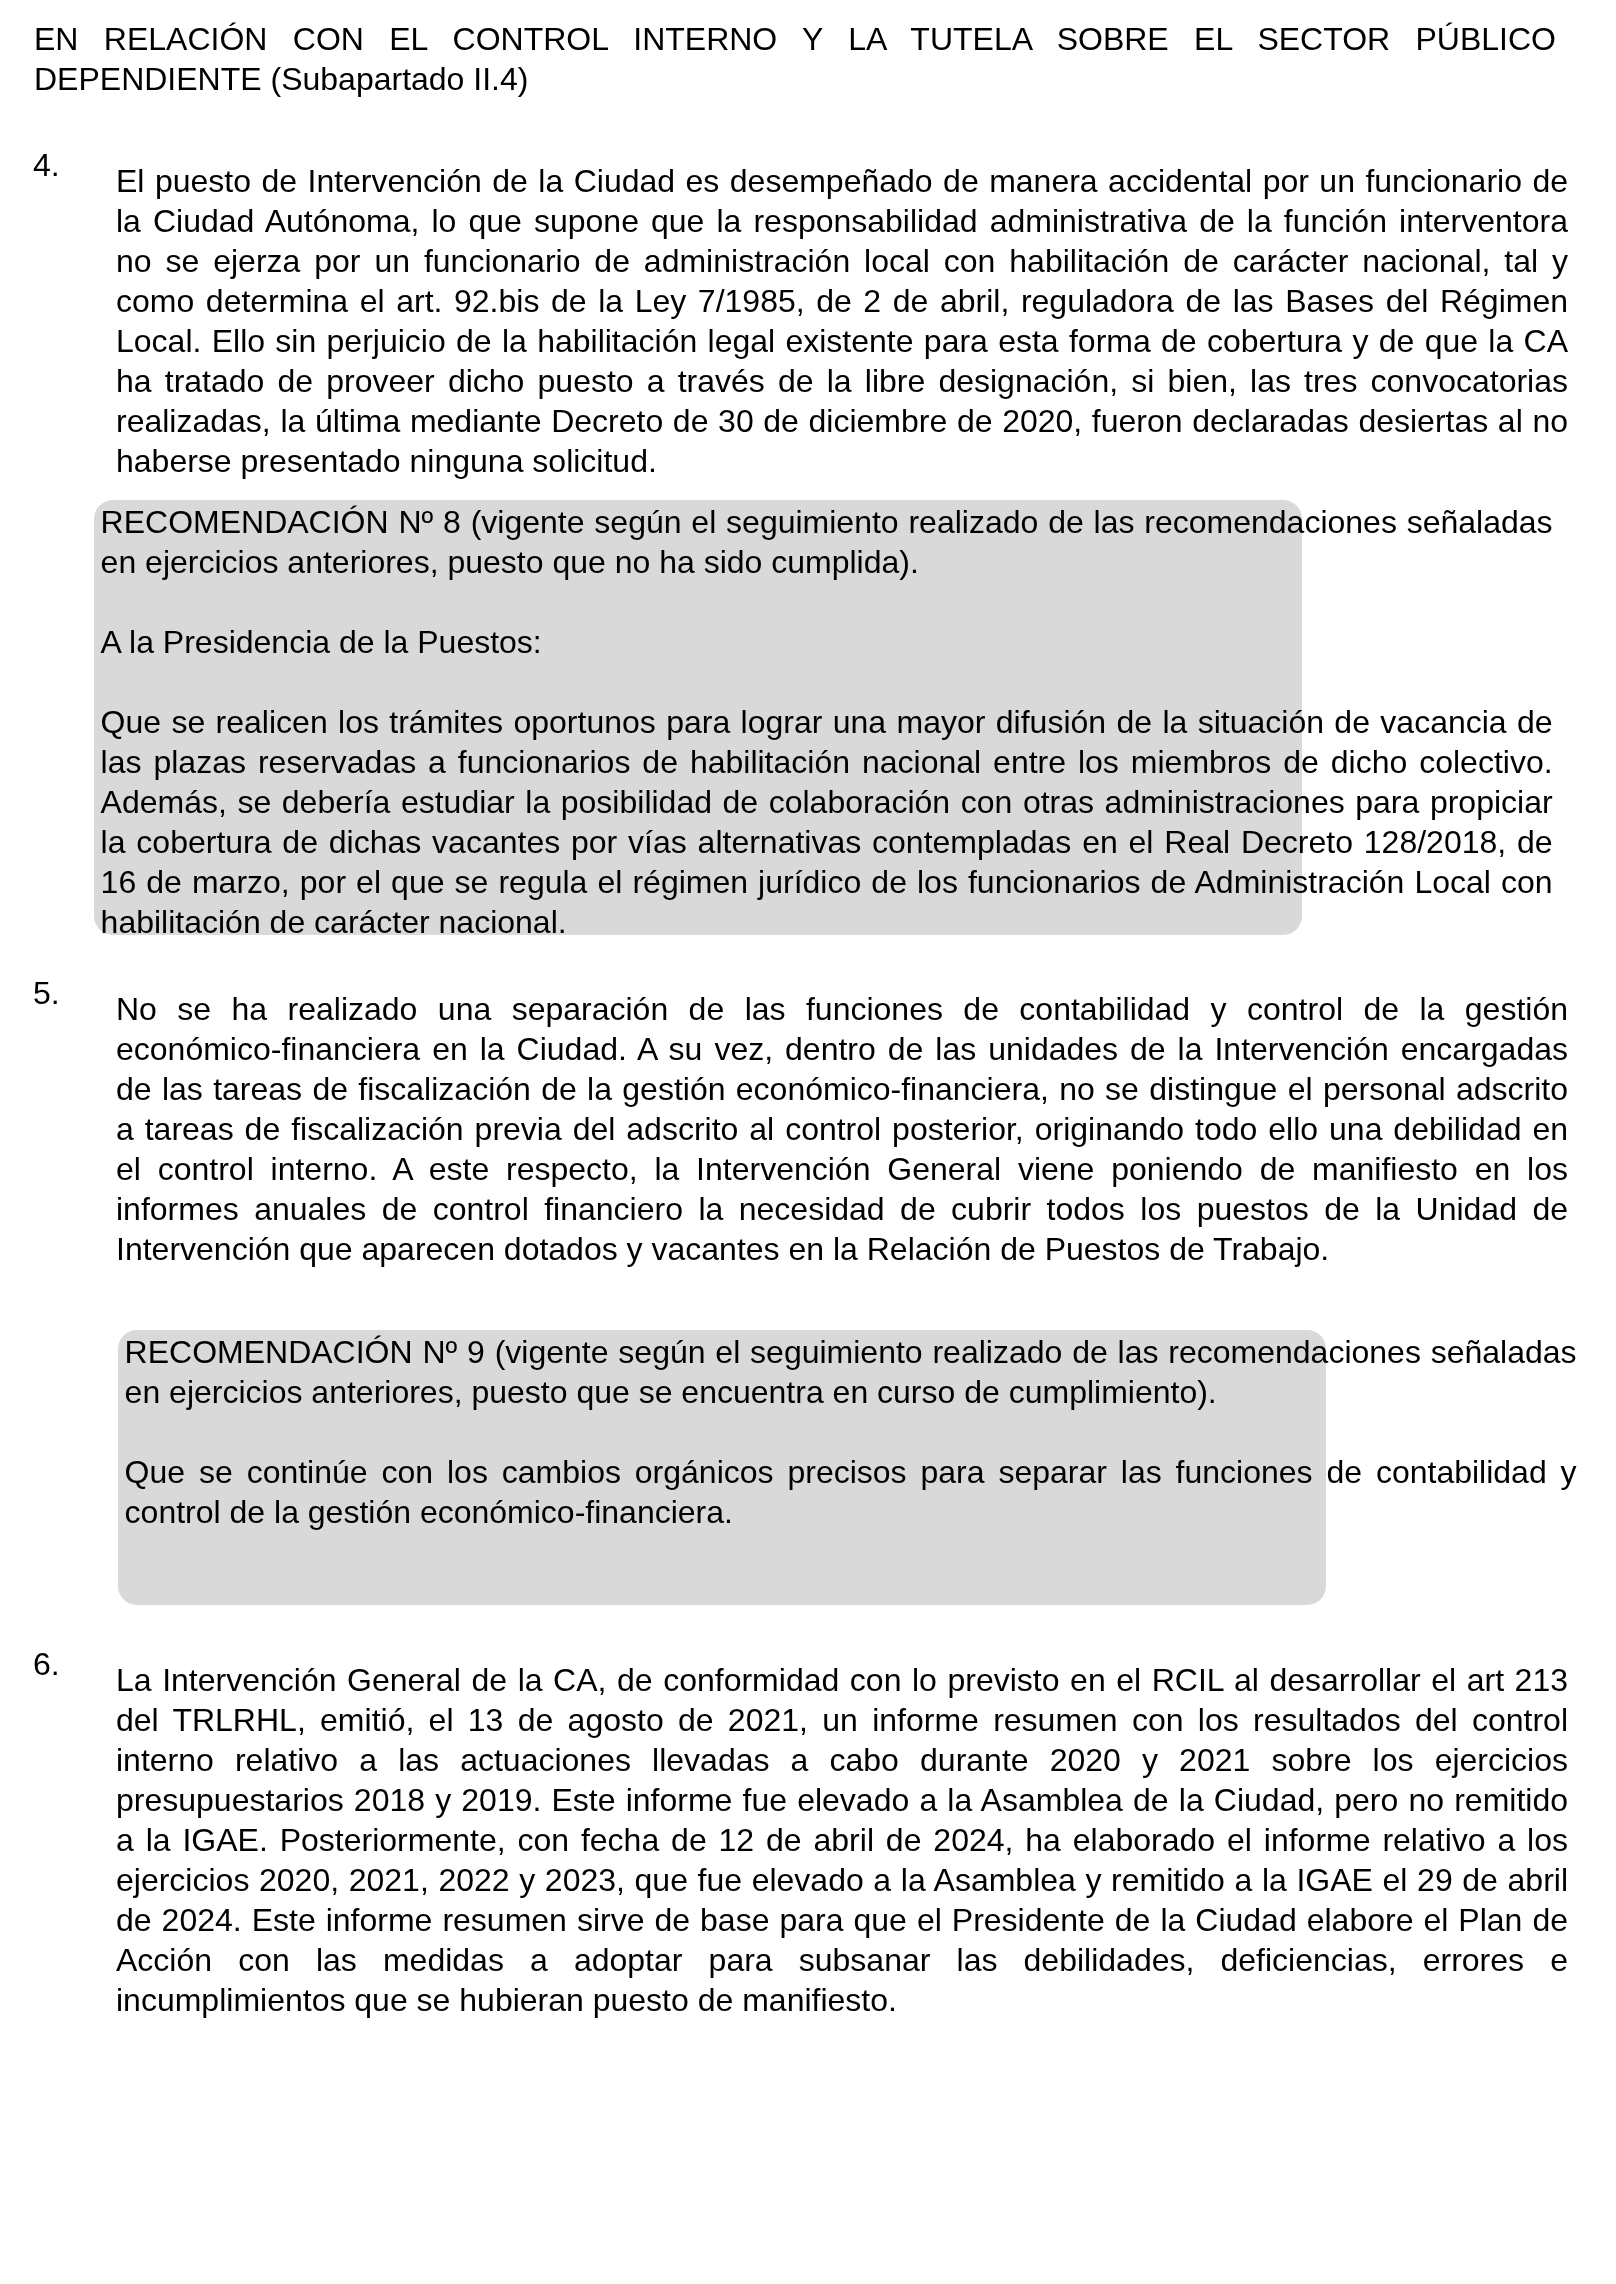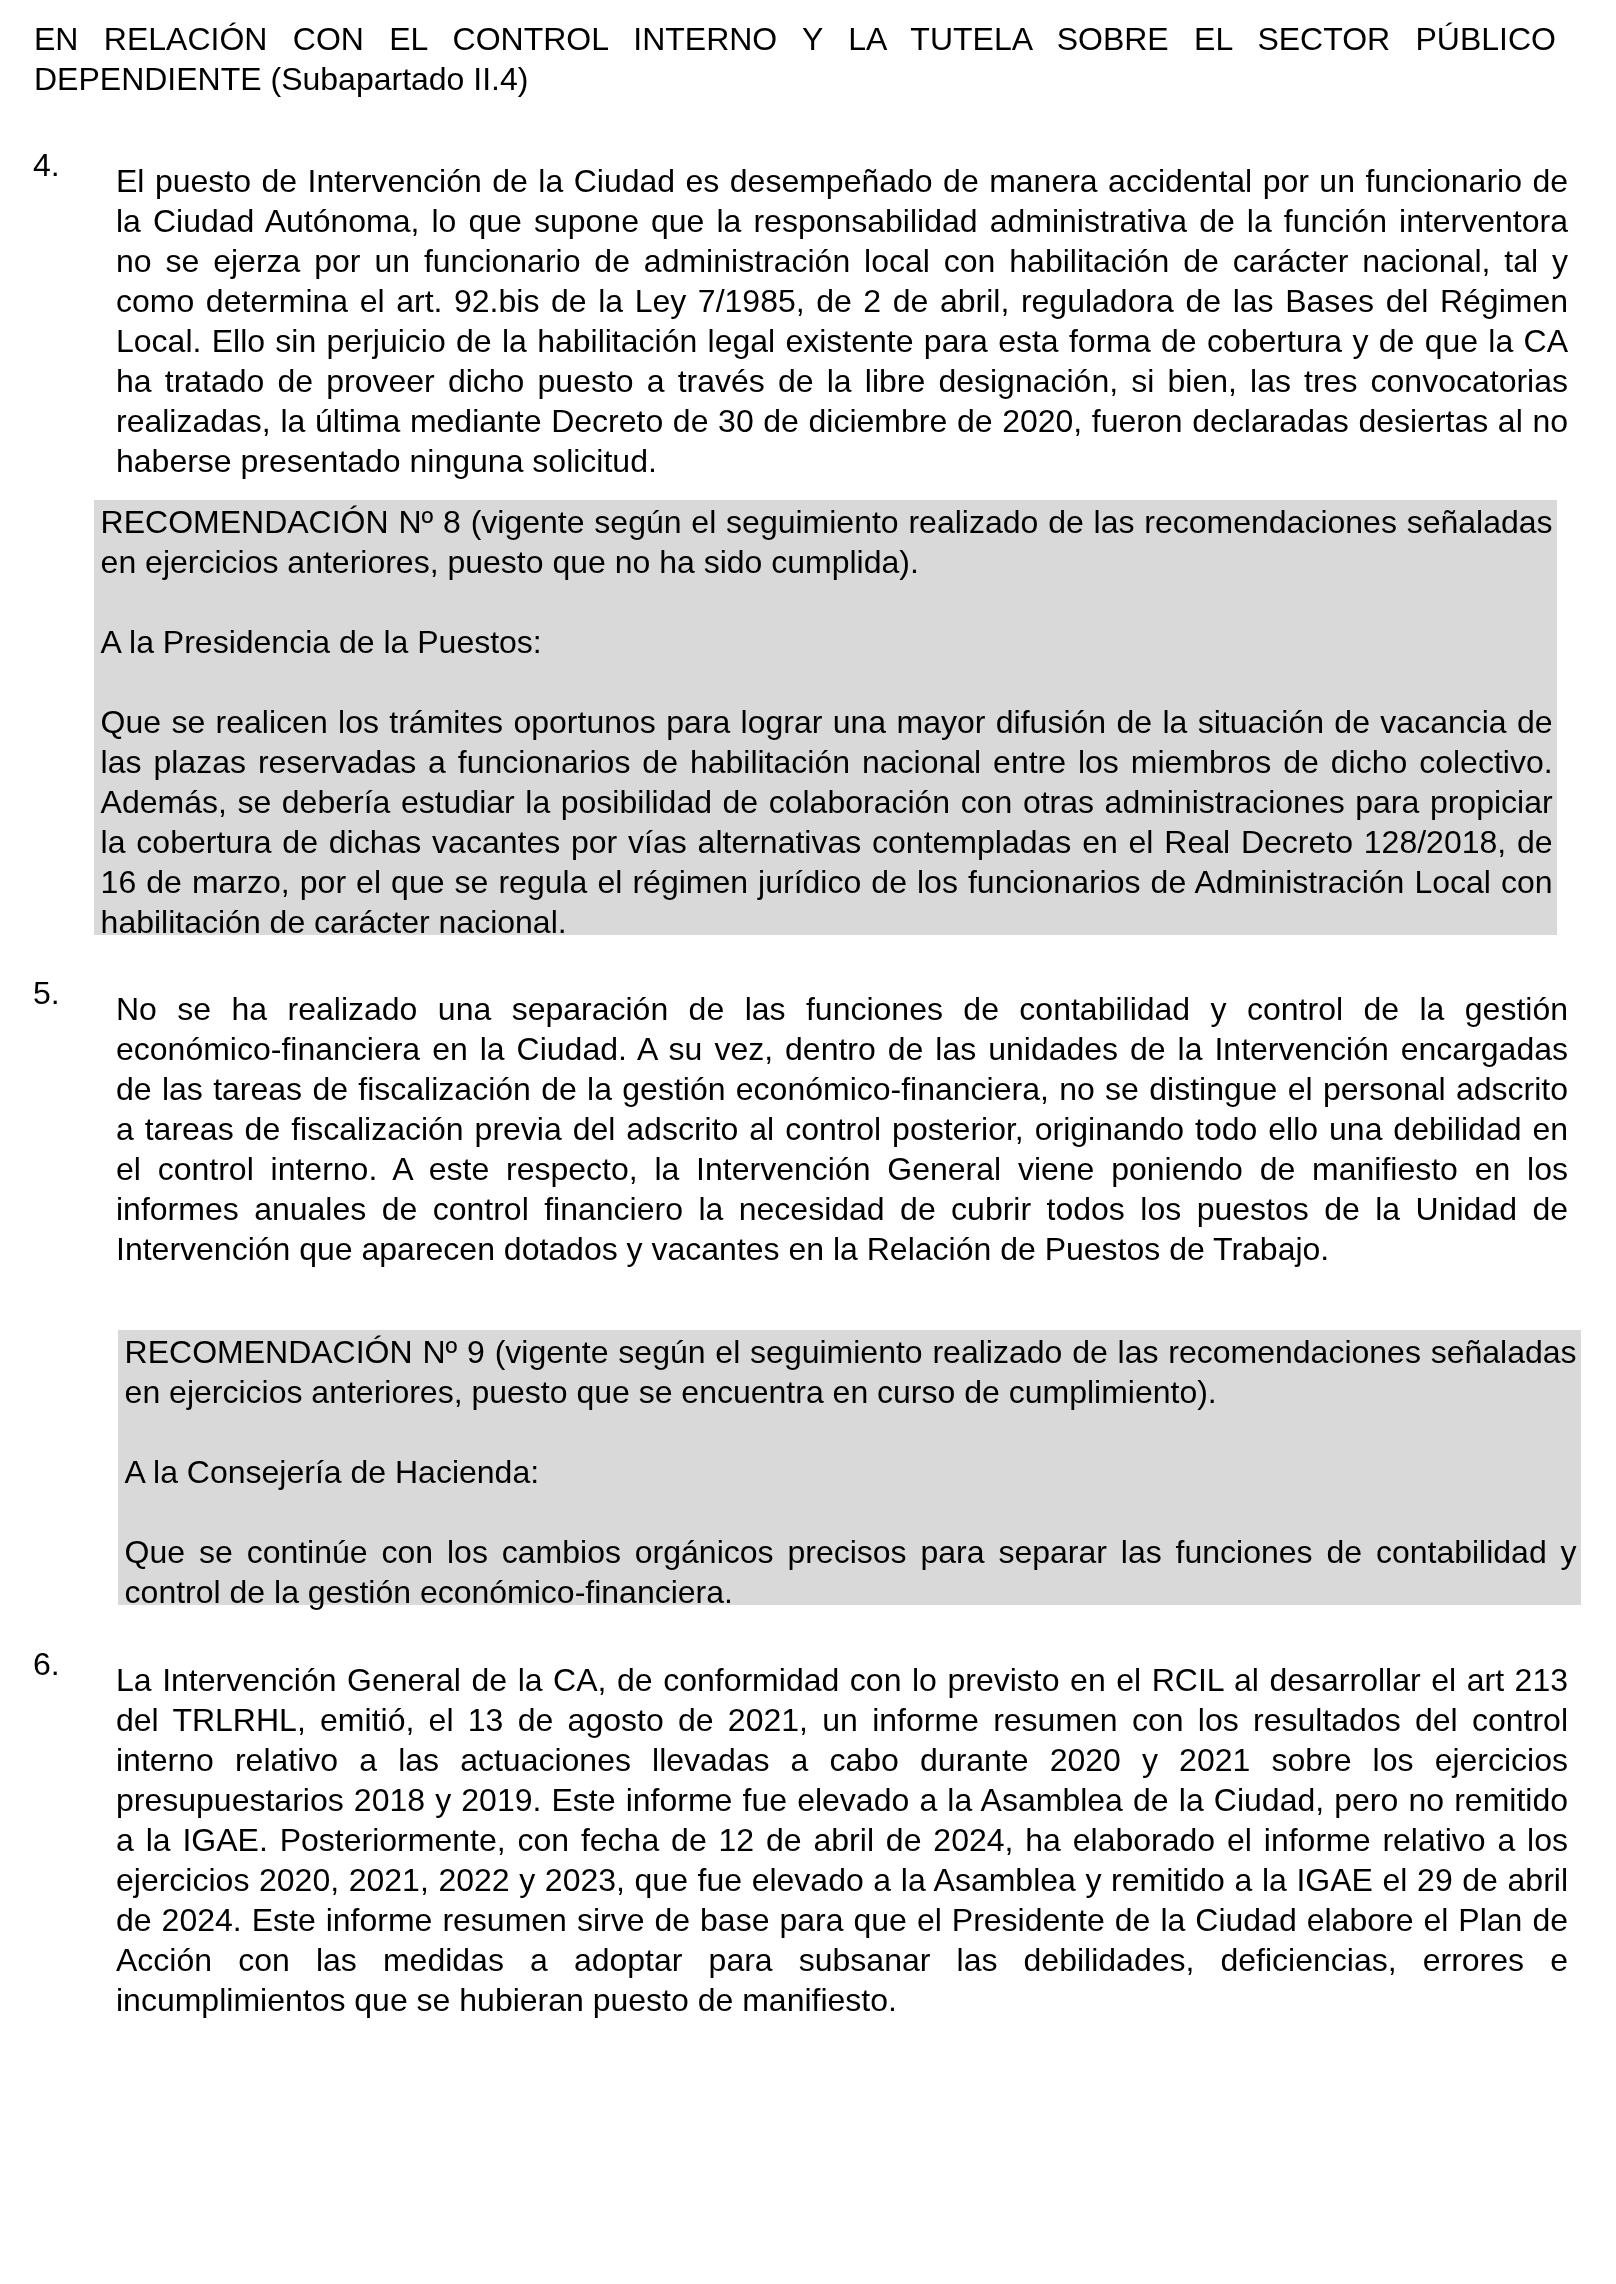--- a/index.html
+++ b/index.html
@@ -46,22 +46,23 @@
     width: 1452px;
     font-size: 32px;
     line-height: 40px;
     text-align: justify;
     text-align-last: left;
     margin: 16px;
   }
   .rec-box {
     position: absolute;
     left: 94px;
-    width: 1463px;
+    width: 1208px;
     background: #d9d9d9;
+    border-radius: 19px;
   }
   .rec-box p {
     margin: 0 0 0 6.6px;
     width: 1452px;
     font-size: 32px;
     line-height: 40px;
     text-align: justify;
     text-align-last: left;
   }
   .rec-box p.gap { margin-top: 40px; }
@@ -84,21 +85,20 @@
     <p class="gap">Que se realicen los trámites oportunos para lograr una mayor difusión de la situación de vacancia de las plazas reservadas a funcionarios de habilitación nacional entre los miembros de dicho colectivo. Además, se debería estudiar la posibilidad de colaboración con otras administraciones para propiciar la cobertura de dichas vacantes por vías alternativas contempladas en el Real Decreto 128/2018, de 16 de marzo, por el que se regula el régimen jurídico de los funcionarios de Administración Local con habilitación de carácter nacional.</p>
   </div>
 
   <div class="item" style="top:973px;">
     <span class="item-number">5.</span>
     <p class="item-text">No se ha realizado una separación de las funciones de contabilidad y control de la gestión económico-financiera en la Ciudad. A su vez, dentro de las unidades de la Intervención encargadas de las tareas de fiscalización de la gestión económico-financiera, no se distingue el personal adscrito a tareas de fiscalización previa del adscrito al control posterior, originando todo ello una debilidad en el control interno. A este respecto, la Intervención General viene poniendo de manifiesto en los informes anuales de control financiero la necesidad de cubrir todos los puestos de la Unidad de Intervención que aparecen dotados y vacantes en la Relación de Puestos de Trabajo.</p>
   </div>
 
   <div class="rec-box" style="top:1330px; height:275px; padding-top:1.6px; box-sizing:border-box;margin-left:24px;">
     <p>RECOMENDACIÓN Nº 9 (vigente según el seguimiento realizado de las recomendaciones señaladas en ejercicios anteriores, puesto que se encuentra en curso de cumplimiento).</p>
-    <p class="gap">A la Consejería de Hacienda:</p>
     <p class="gap">Que se continúe con los cambios orgánicos precisos para separar las funciones de contabilidad y control de la gestión económico-financiera.</p>
   </div>
 
   <div class="item" style="top:1644px;">
     <span class="item-number">6.</span>
     <p class="item-text">La Intervención General de la CA, de conformidad con lo previsto en el RCIL al desarrollar el art 213 del TRLRHL, emitió, el 13 de agosto de 2021, un informe resumen con los resultados del control interno relativo a las actuaciones llevadas a cabo durante 2020 y 2021 sobre los ejercicios presupuestarios 2018 y 2019. Este informe fue elevado a la Asamblea de la Ciudad, pero no remitido a la IGAE. Posteriormente, con fecha de 12 de abril de 2024, ha elaborado el informe relativo a los ejercicios 2020, 2021, 2022 y 2023, que fue elevado a la Asamblea y remitido a la IGAE el 29 de abril de 2024. Este informe resumen sirve de base para que el Presidente de la Ciudad elabore el Plan de Acción con las medidas a adoptar para subsanar las debilidades, deficiencias, errores e incumplimientos que se hubieran puesto de manifiesto.</p>
   </div>
 
 </div>
 

